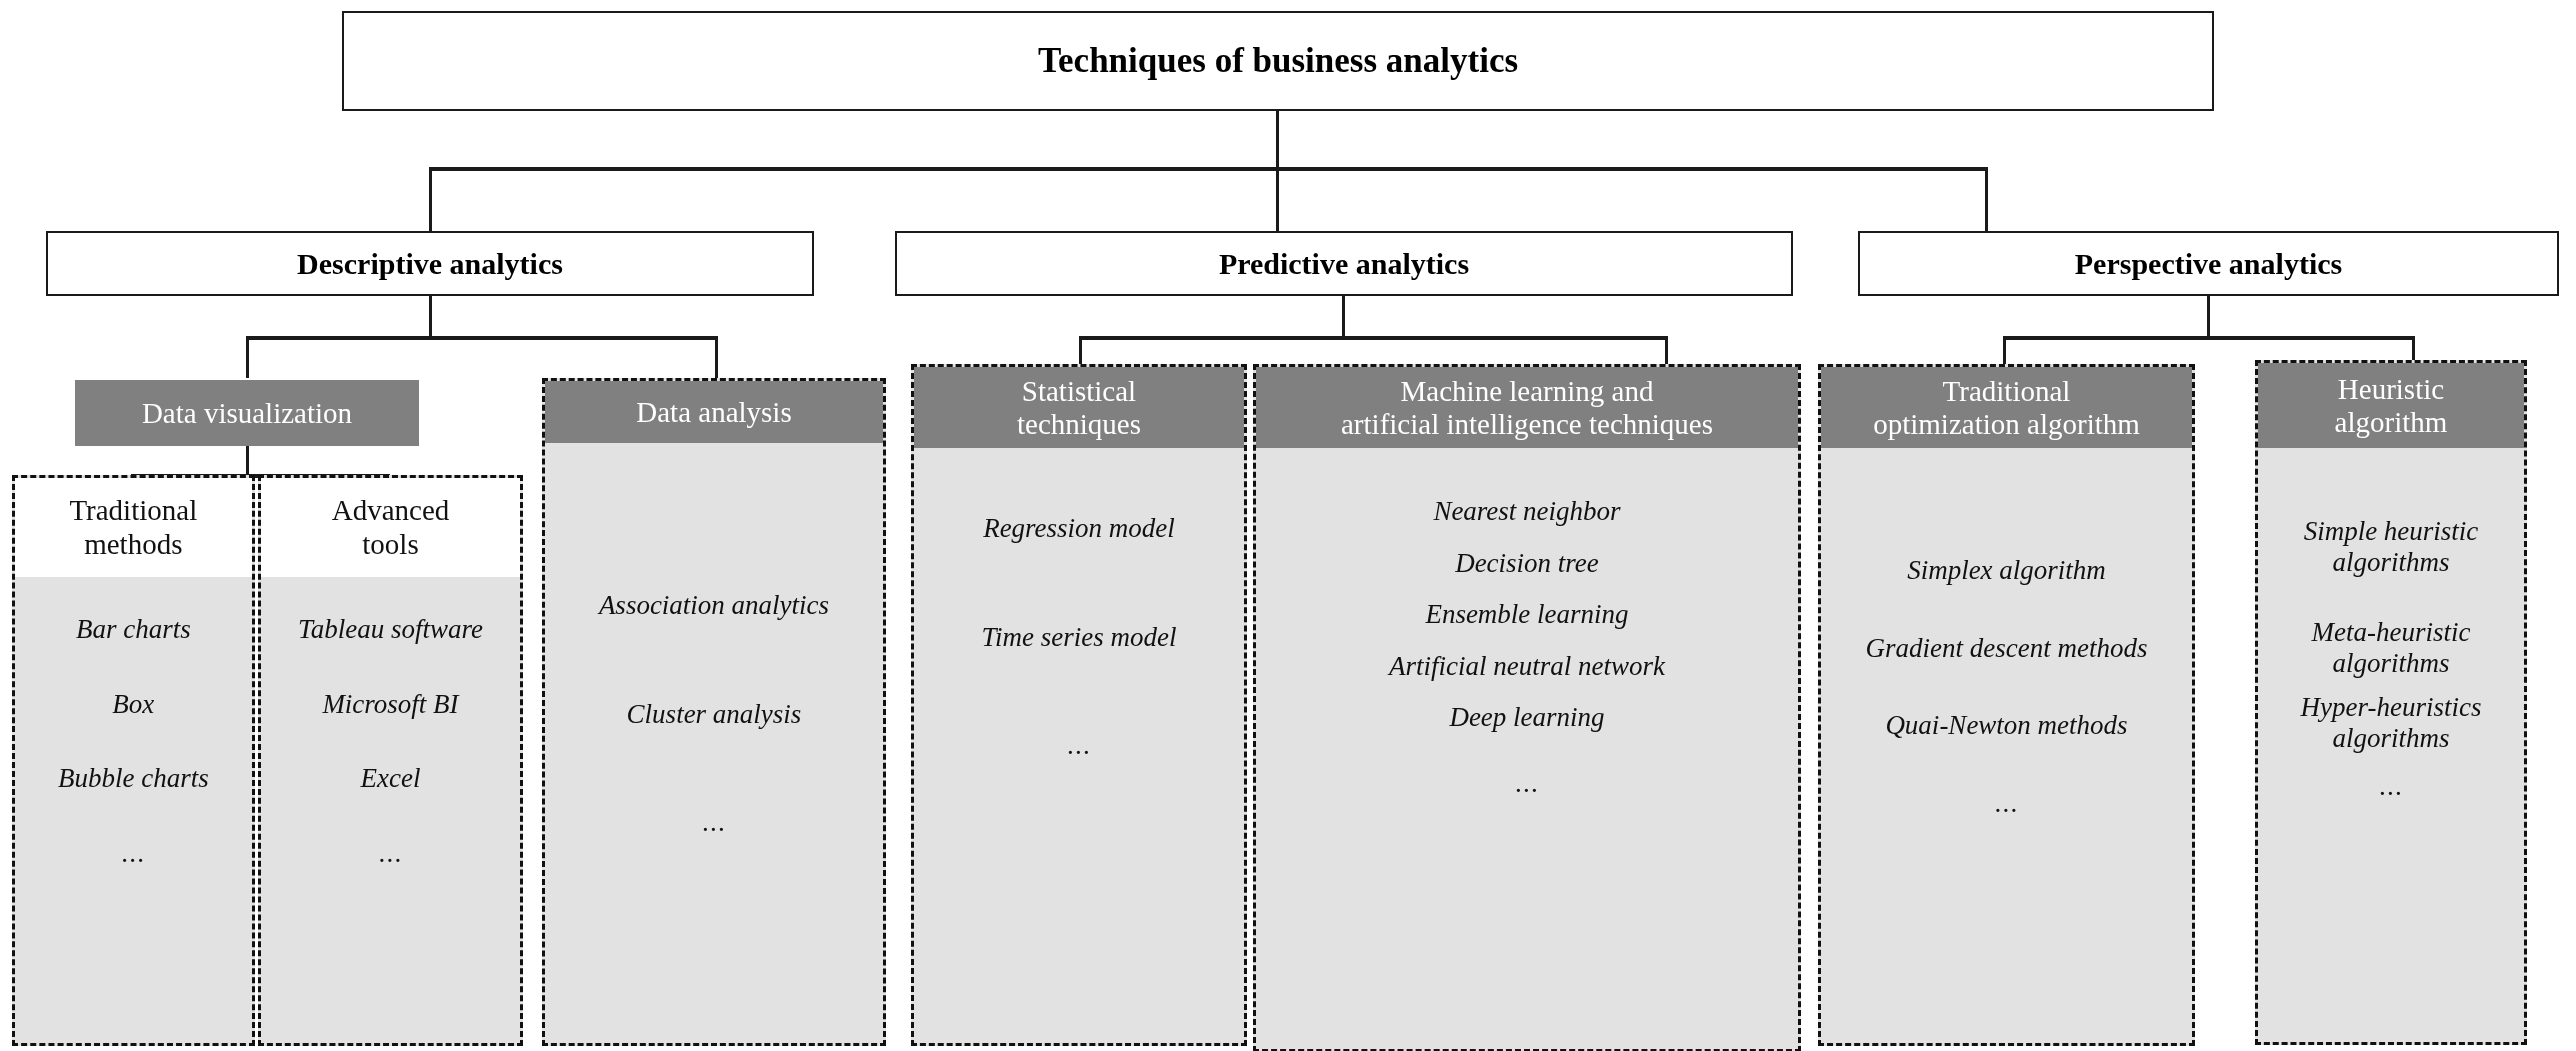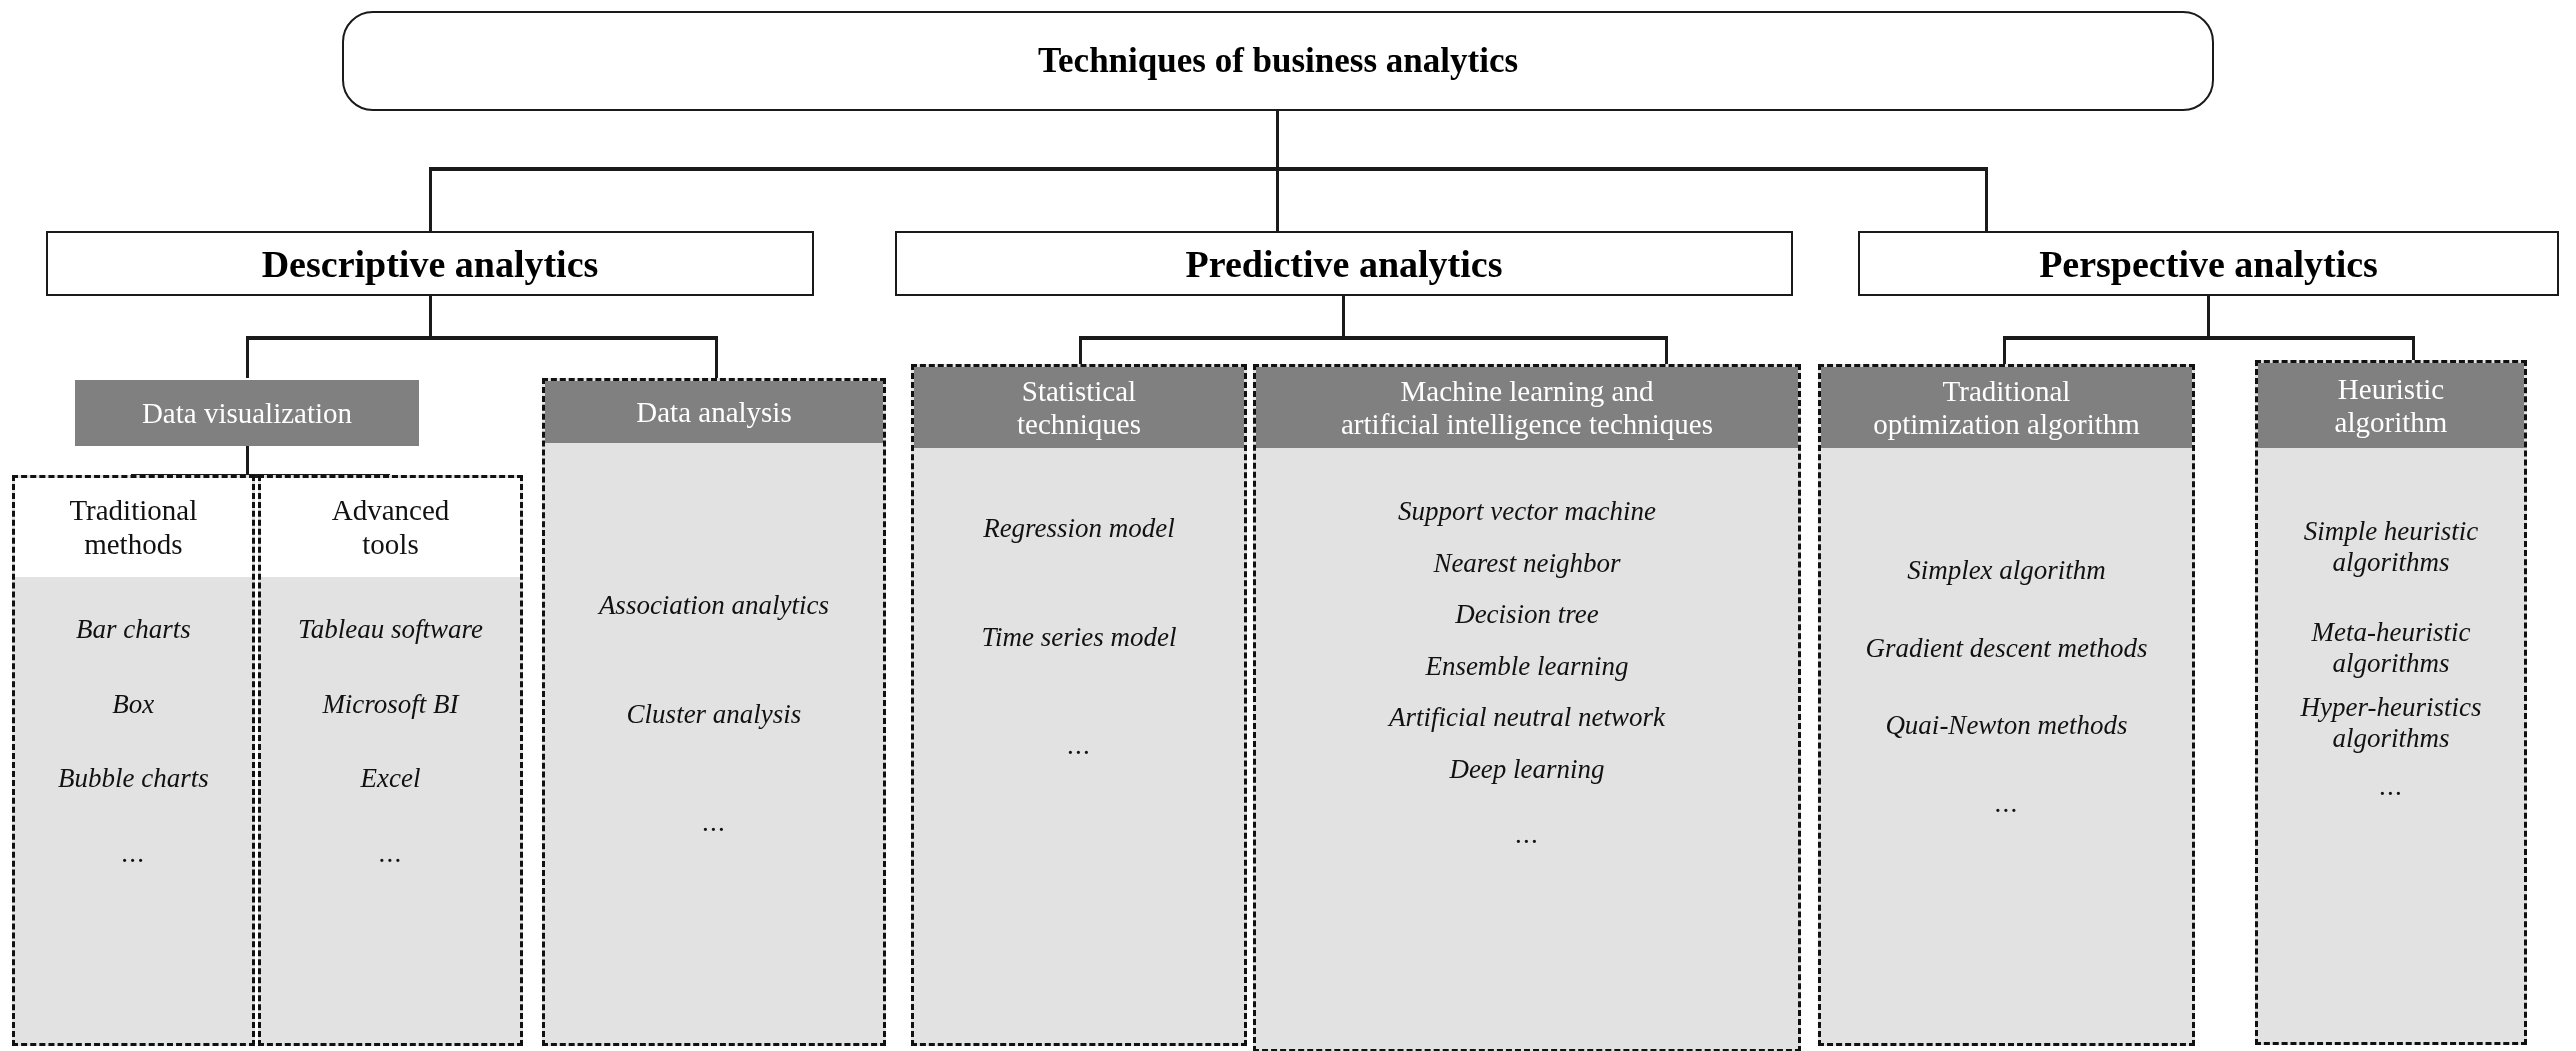--- a/index.html
+++ b/index.html
@@ -10,21 +10,21 @@
 
   
   .solid{
     border:2.4px solid #1a1a1a;
     background:#fff;
     display:flex;align-items:center;justify-content:center;
     text-align:center;
     font-weight:bold;
   }
   .t1{font-size:35px;}
-  .t2{font-size:38px;}
+  .t2{font-size:30px;}
 
   
   .ln{position:absolute;background:#1a1a1a;}
   .vln{width:2.9px;}
   .hln{height:2.9px;}
 
   
   .col{
     position:absolute;box-sizing:border-box;
     border:3.5px dashed #111;
@@ -61,21 +61,21 @@
     position:absolute;background:#808080;color:#fff;
     display:flex;align-items:center;justify-content:center;
     font-size:29px;text-align:center;box-sizing:border-box;
   }
 </style>
 </head>
 <body>
 
 <div id="root">
 
-  <div class="box solid t1" style="left:342px;top:10.6px;width:1872px;height:100px;border-radius:31px;">
+  <div class="box solid t1" style="left:342px;top:10.6px;width:1872px;height:100px;">
     <span>Techniques of business analytics</span>
   </div>
 
   <div class="ln vln" style="left:1276px;top:111px;width:2.9px;height:58px;"></div>
 
   <div class="ln hln" style="left:429px;top:167px;width:1559px;height:3.5px;"></div>
 
   <div class="ln vln" style="left:429px;top:167px;width:2.9px;height:65px;"></div>
   <div class="ln vln" style="left:1276px;top:167px;width:2.9px;height:65px;"></div>
   <div class="ln vln" style="left:1985px;top:167px;width:2.9px;height:65px;"></div>
@@ -170,21 +170,20 @@
   </div>
 
   <div class="col" style="left:1253px;top:364px;width:548px;height:688px;">
     <div class="ghead" style="height:81px;">
       <span>
         <span>Machine learning and</span><br>
         <span>artificial intelligence techniques</span>
       </span>
     </div>
     <div class="body" style="padding-top:48px;">
-      <div class="it" style="margin-bottom:21px;">Support vector machine</div>
       <div class="it" style="margin-bottom:21px;">Nearest neighbor</div>
       <div class="it" style="margin-bottom:21px;">Decision tree</div>
       <div class="it" style="margin-bottom:21px;">Ensemble learning</div>
       <div class="it" style="margin-bottom:21px;">Artificial neutral network</div>
       <div class="it" style="margin-bottom:35px;">Deep learning</div>
       <div class="it dots">...</div>
     </div>
   </div>
 
   <div class="col" style="left:1818px;top:364px;width:377px;height:682px;">

